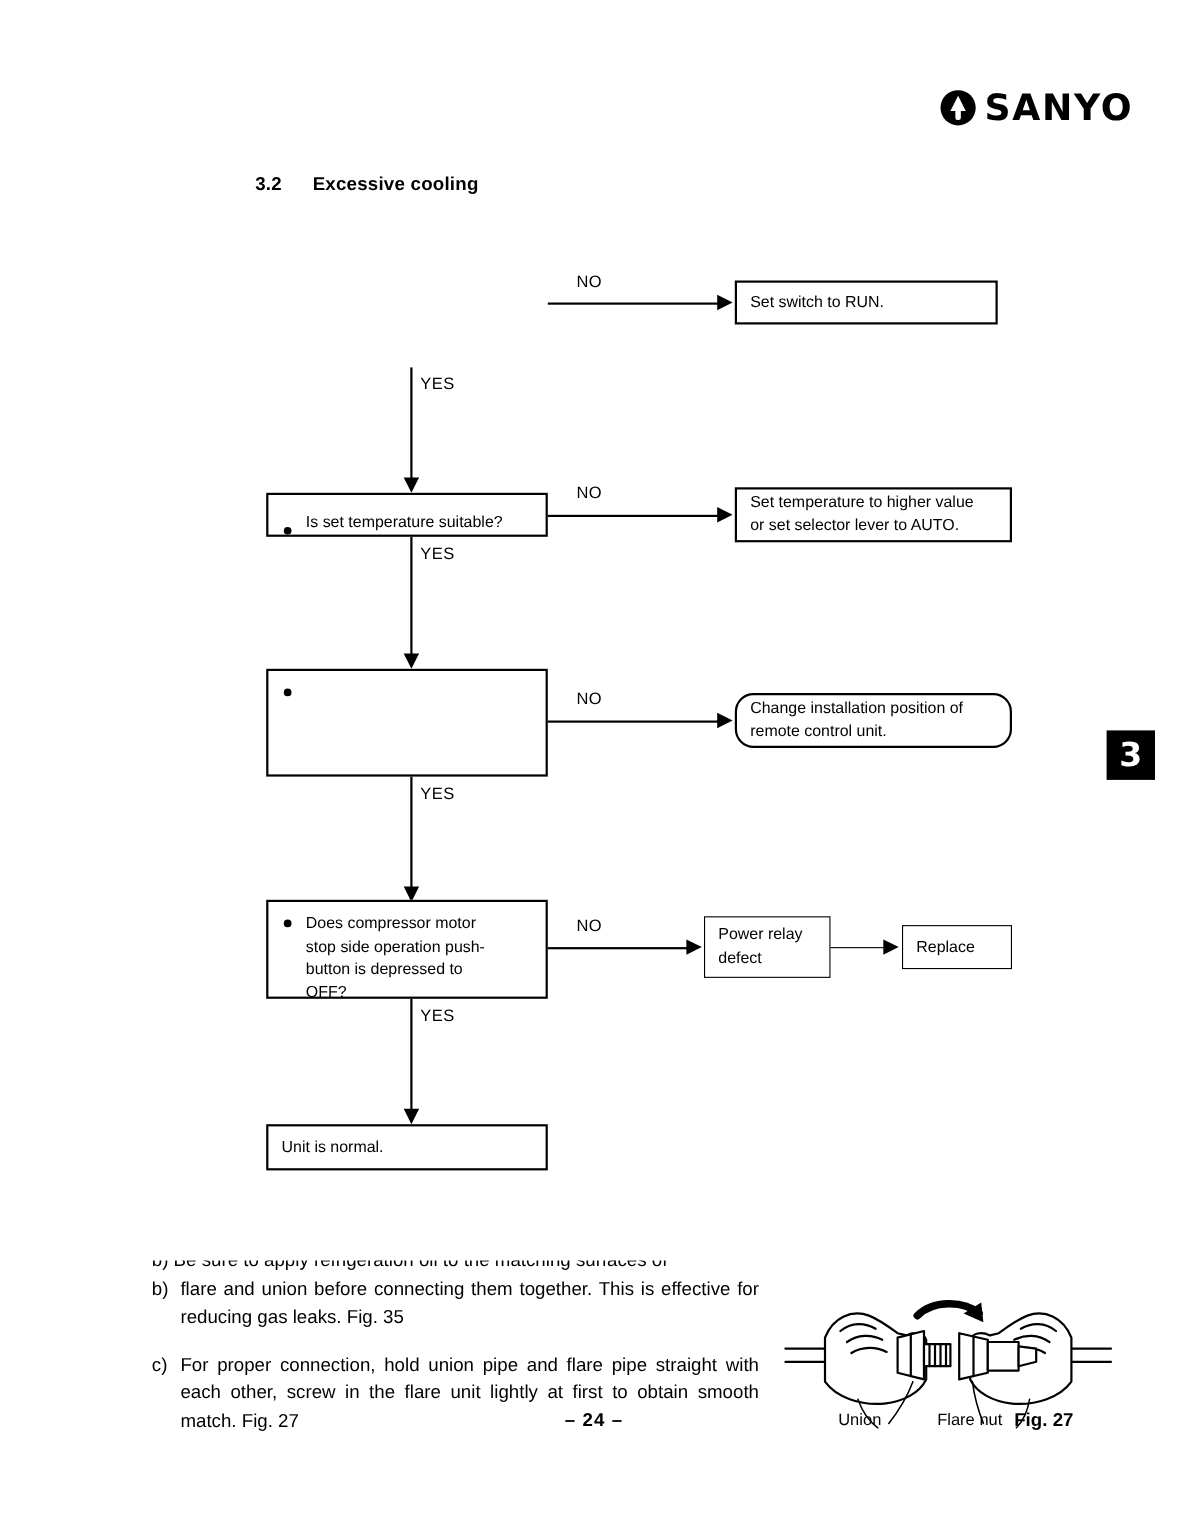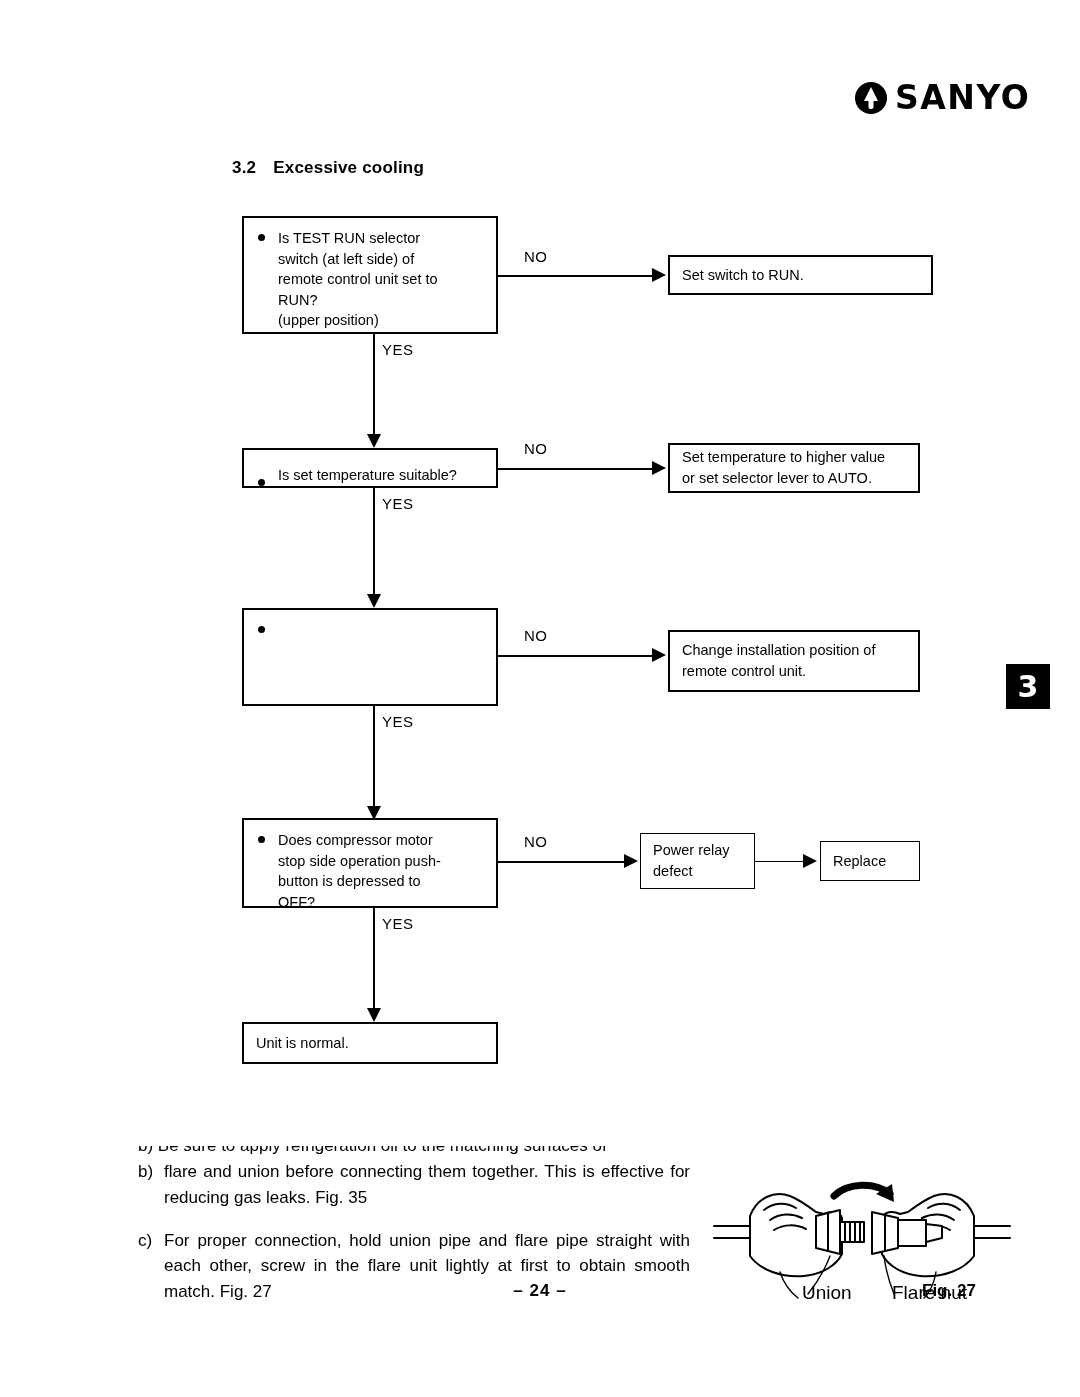--- a/index.html
+++ b/index.html
@@ -70,21 +70,21 @@
 
   
   .section-heading {
     position: absolute;
     left: 232px;
     top: 158px;
     font-size: 17px;
     font-weight: bold;
     letter-spacing: 0.2px;
   }
-  .section-heading .num { margin-right: 17px; }
+  .section-heading .num { margin-right: 28px; }
 
   
   .chapter-tab {
     position: absolute;
     left: 1006px;
     top: 664px;
     width: 44px;
     height: 45px;
     background: #000;
     color: #fff;
@@ -226,22 +226,21 @@
   }
   .fig-caption {
     position: absolute;
     left: 922px;
     top: 1281px;
     font-size: 17px;
     font-weight: bold;
   }
   .fig-label {
     position: absolute;
-    font-size: 19px;
-    margin-left: 40px;
+    font-size: 15px;
   }
 </style>
 </head>
 <body>
 
 <div class="page">
 
   <div class="logo">
     <div class="logo-mark"></div>
     <div class="logo-text">SANYO</div>
@@ -250,34 +249,24 @@
   <div class="section-heading">
     <span class="num">3.2</span><span>Excessive cooling</span>
   </div>
 
   <div class="chapter-tab">
     <span>3</span>
   </div>
 
   <div class="flow">
 
-    <div class="box decision" style="left:242px; top:216px; width:256px; height:118px;">
-      <span class="bullet"></span>
-      <span class="txt">
-        <span>Is TEST RUN selector</span><br>
-        <span>switch (at left side) of</span><br>
-        <span>remote control unit set to</span><br>
-        <span>RUN?</span><br>
-        <span>(upper position)</span>
-      </span>
-    </div>
     <div class="hline" style="left:498px; top:275px; width:156px;"></div>
     <div class="arrow-right" style="left:652px; top:268px;"></div>
     <div class="edge-label" style="left:524px; top:248px;">NO</div>
-    <div class="box action" style="left:668px; top:255px; width:265px; height:40px;">
+    <div class="box action" style="left:668px; top:255px; width:239px; height:40px;">
       <span class="txt">
         <span>Set switch to RUN.</span>
       </span>
     </div>
     <div class="vline" style="left:373px; top:334px; height:104px;"></div>
     <div class="arrow-down" style="left:367px; top:434px;"></div>
     <div class="edge-label" style="left:382px; top:341px;">YES</div>
 
     <div class="box decision center" style="left:242px; top:448px; width:256px; height:40px;">
       <span class="bullet"></span>
@@ -297,21 +286,21 @@
     <div class="vline" style="left:373px; top:488px; height:110px;"></div>
     <div class="arrow-down" style="left:367px; top:594px;"></div>
     <div class="edge-label" style="left:382px; top:495px;">YES</div>
 
     <div class="box decision" style="left:242px; top:608px; width:256px; height:98px;">
       <span class="bullet"></span>
     </div>
     <div class="hline" style="left:498px; top:655px; width:156px;"></div>
     <div class="arrow-right" style="left:652px; top:648px;"></div>
     <div class="edge-label" style="left:524px; top:627px;">NO</div>
-    <div class="box action" style="left:668px; top:630px; width:252px; height:62px;">
+    <div class="box action" style="left:668px; top:630px; width:252px; height:50px;border-radius:17px;">
       <span class="txt">
         <span>Change installation position of</span><br>
         <span>remote control unit.</span>
       </span>
     </div>
     <div class="vline" style="left:373px; top:706px; height:104px;"></div>
     <div class="arrow-down" style="left:367px; top:806px;"></div>
     <div class="edge-label" style="left:382px; top:713px;">YES</div>
 
     <div class="box decision" style="left:242px; top:818px; width:256px; height:90px;">

